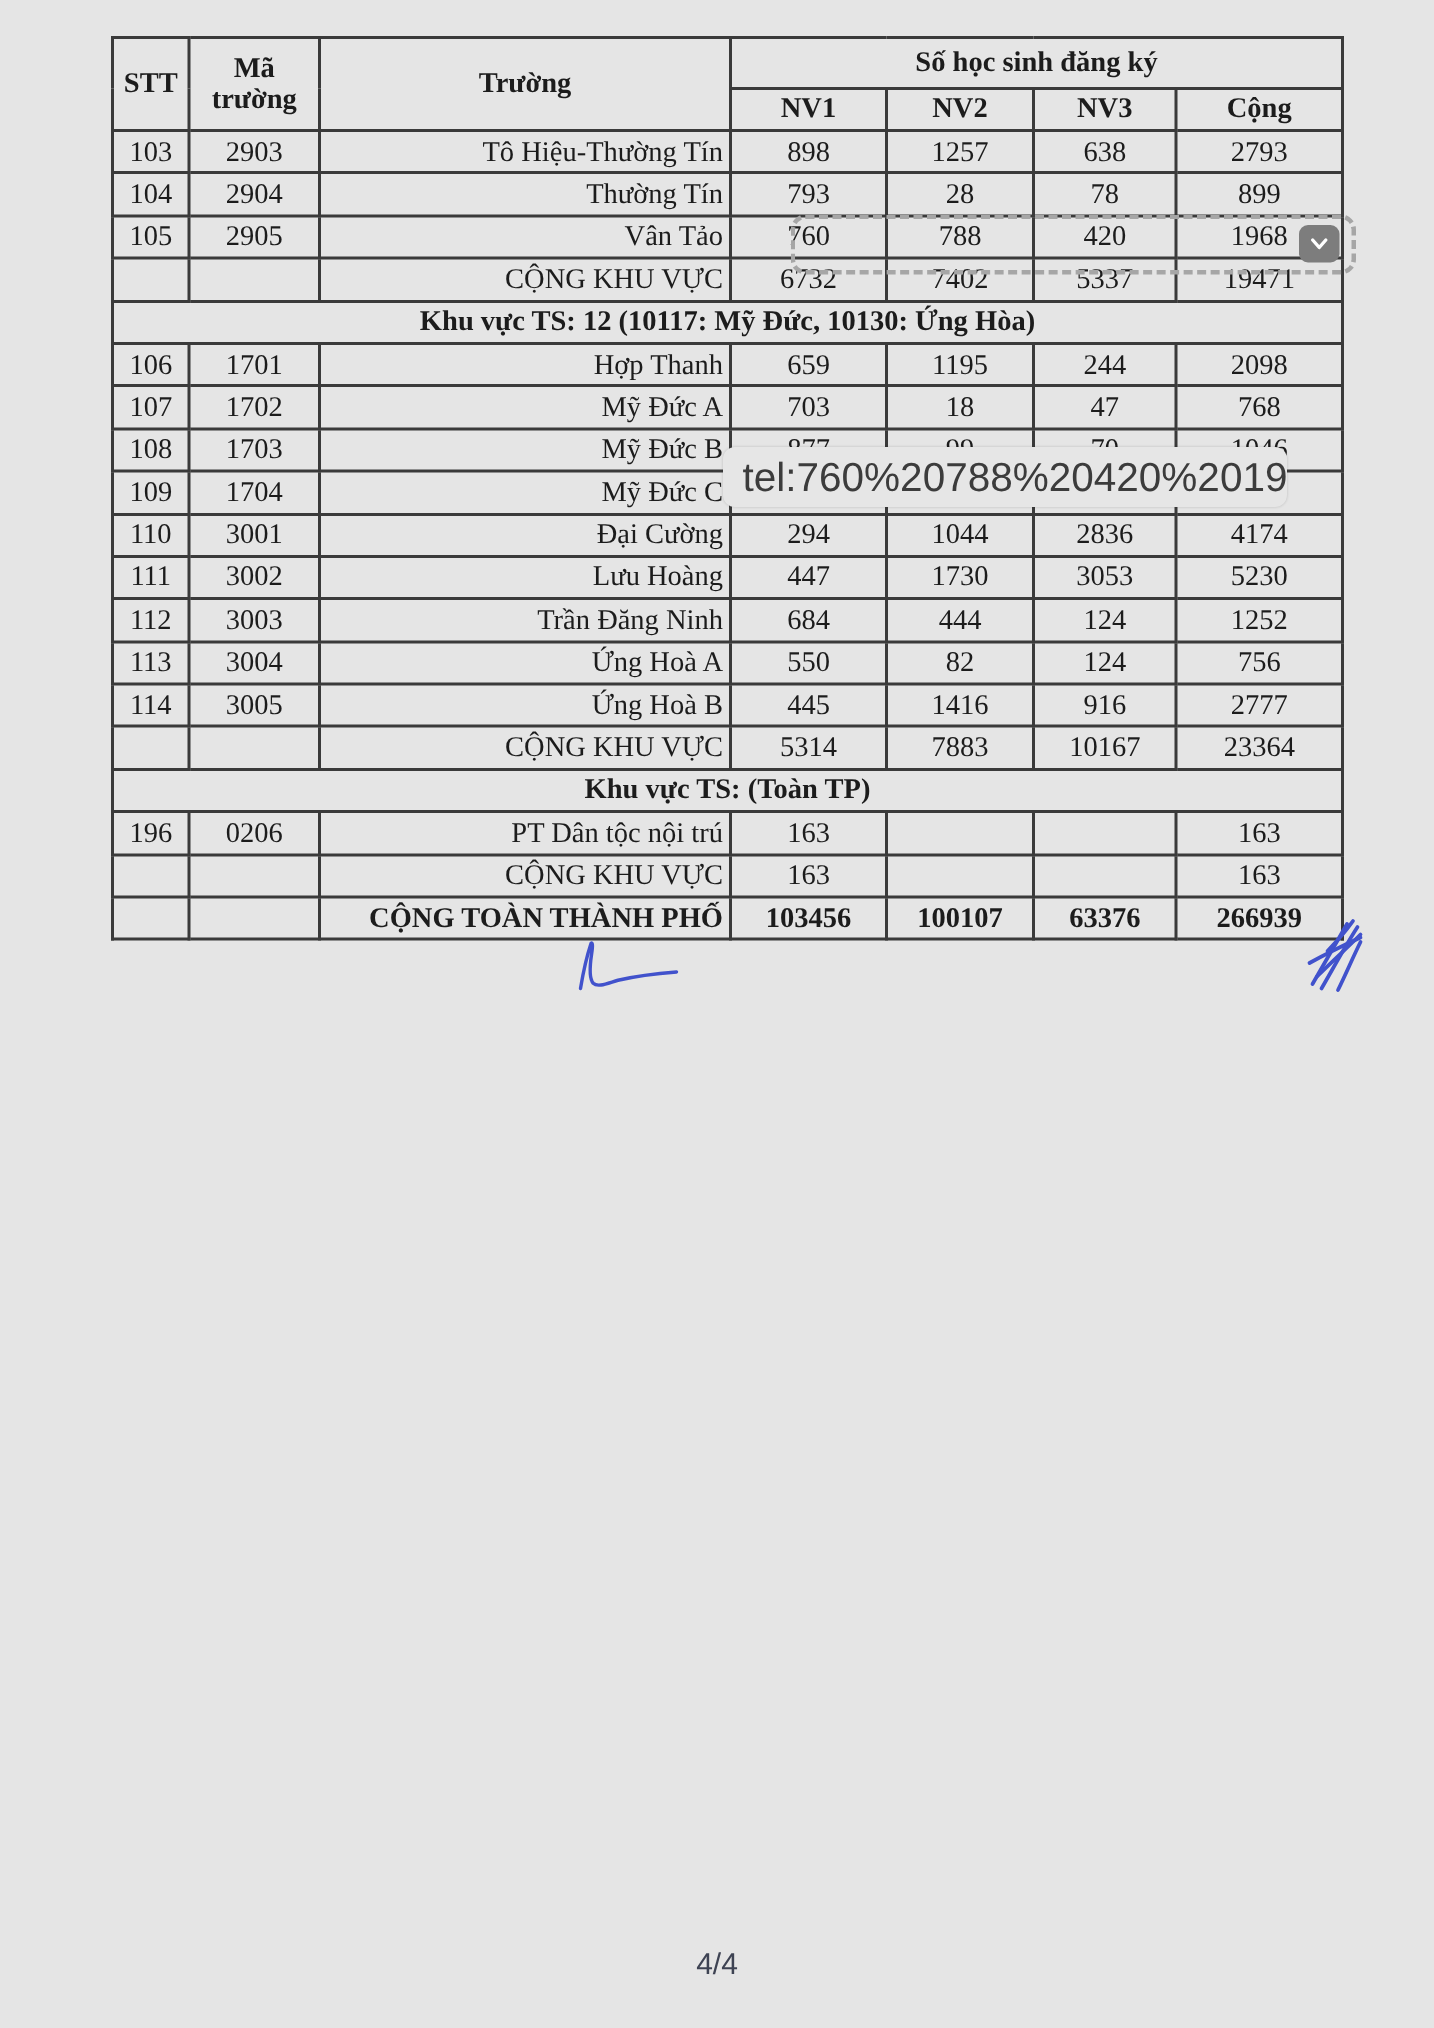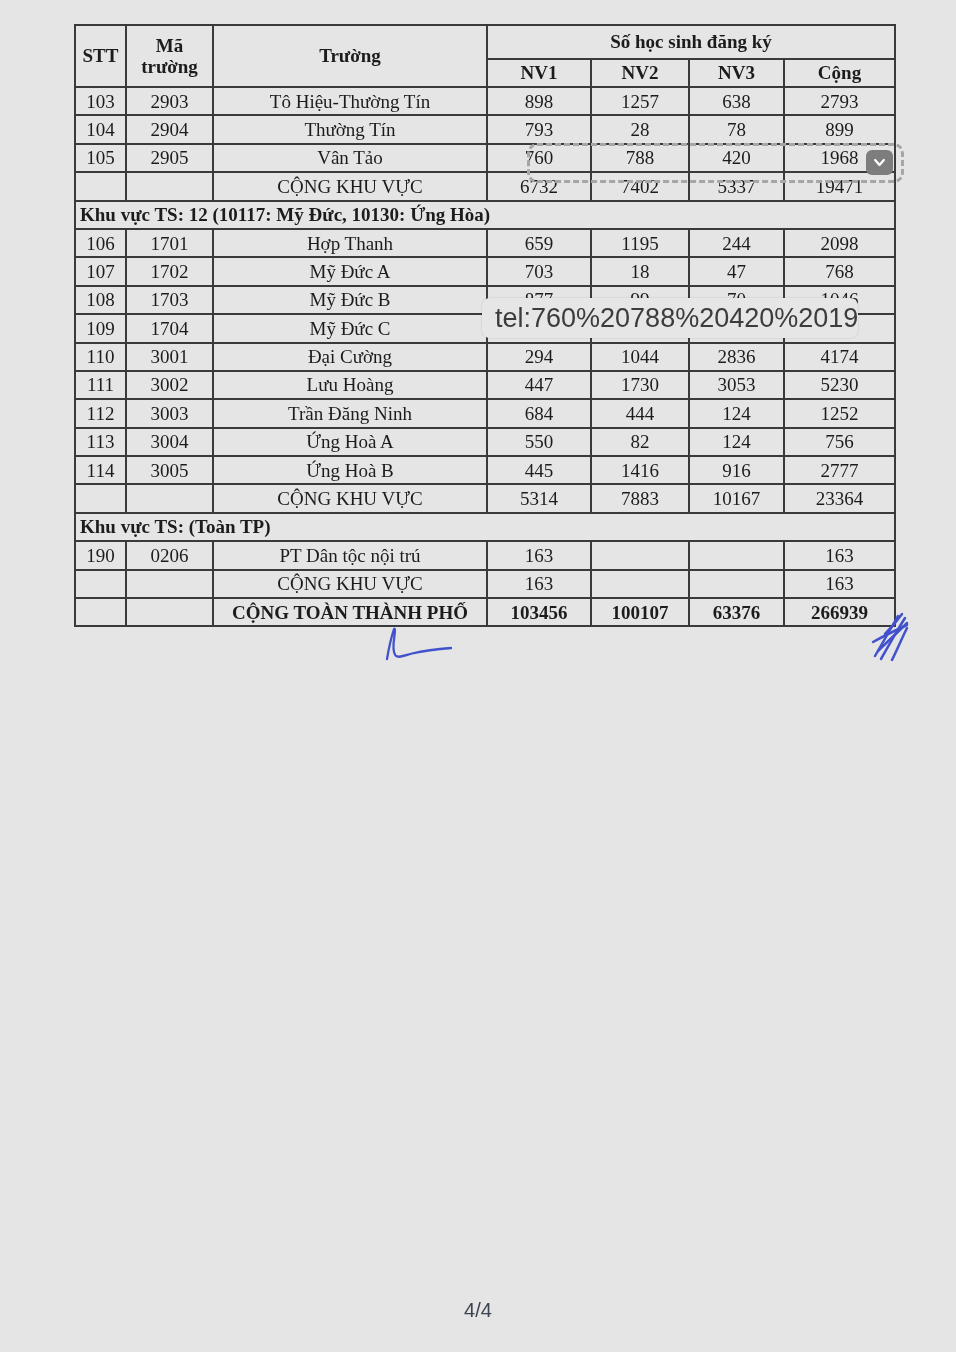--- a/index.html
+++ b/index.html
@@ -25,22 +25,22 @@
     font-size:19px;
     line-height:1.12;
     overflow:hidden;
   }
   .tbl thead th{font-weight:bold;text-align:center;white-space:normal;}
   .tbl thead tr.h1 th{height:32px;}
   .tbl thead tr.h2 th{height:26px;}
   .tbl tbody tr{height:28.4px;}
   .tbl tbody td{white-space:nowrap;}
   .c-center{text-align:center;}
-  .c-name{text-align:center;padding-left:7px;}
-  .section-cell{text-align:left;font-weight:bold;}
+  .c-name{text-align:right;padding-left:7px;}
+  .section-cell{text-align:center;font-weight:bold;}
   .bold{font-weight:bold;}
   
   .selection-box{
     position:absolute;left:527px;top:143px;
     width:371px;height:34px;
     border:3px dashed #a6a6a6;
     border-radius:10px;
     background:transparent;
     pointer-events:none;
   }
@@ -238,21 +238,21 @@
           <td class="c-name">CỘNG KHU VỰC</td>
           <td class="c-center">5314</td>
           <td class="c-center">7883</td>
           <td class="c-center">10167</td>
           <td class="c-center">23364</td>
         </tr>
         <tr>
           <td colspan="7" class="section-cell">Khu vực TS: (Toàn TP)</td>
         </tr>
         <tr>
-          <td class="c-center">190</td>
+          <td class="c-center">196</td>
           <td class="c-center">0206</td>
           <td class="c-name">PT Dân tộc nội trú</td>
           <td class="c-center">163</td>
           <td class="c-center"></td>
           <td class="c-center"></td>
           <td class="c-center">163</td>
         </tr>
         <tr>
           <td class="c-center"></td>
           <td class="c-center"></td>

